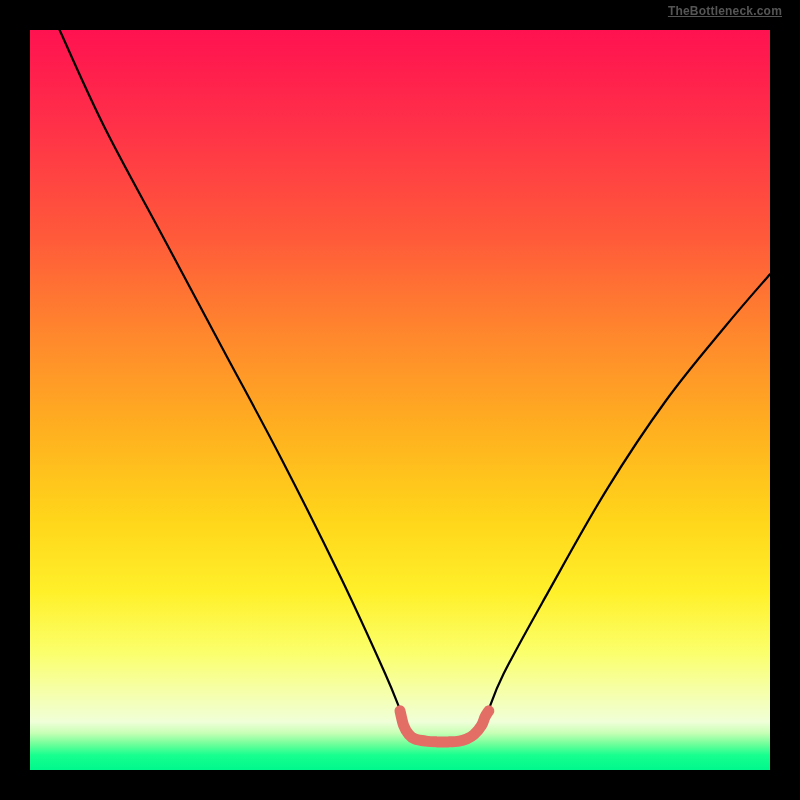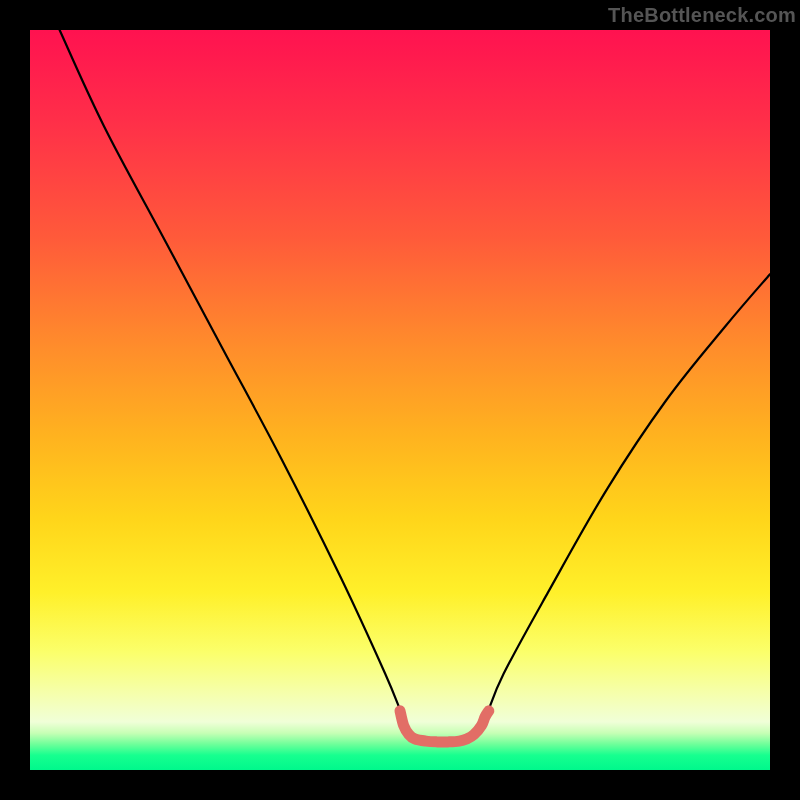--- a/index.html
+++ b/index.html
@@ -13,26 +13,27 @@
   }
   .frame {
     position: relative;
     width: 800px;
     height: 800px;
     background: #000;
   }
   .watermark {
     position: absolute;
     top: 4px;
-    right: 4px;
+    right: 18px;
     color: #555;
-    font-size: 20px;
+    font-size: 12px;
     font-weight: 600;
     letter-spacing: 0.2px;
     z-index: 5;
+    text-decoration: underline;
   }
   .plot-area {
     position: absolute;
     left: 30px;
     top: 30px;
     width: 740px;
     height: 740px;
     
     background: linear-gradient(
       to bottom,

